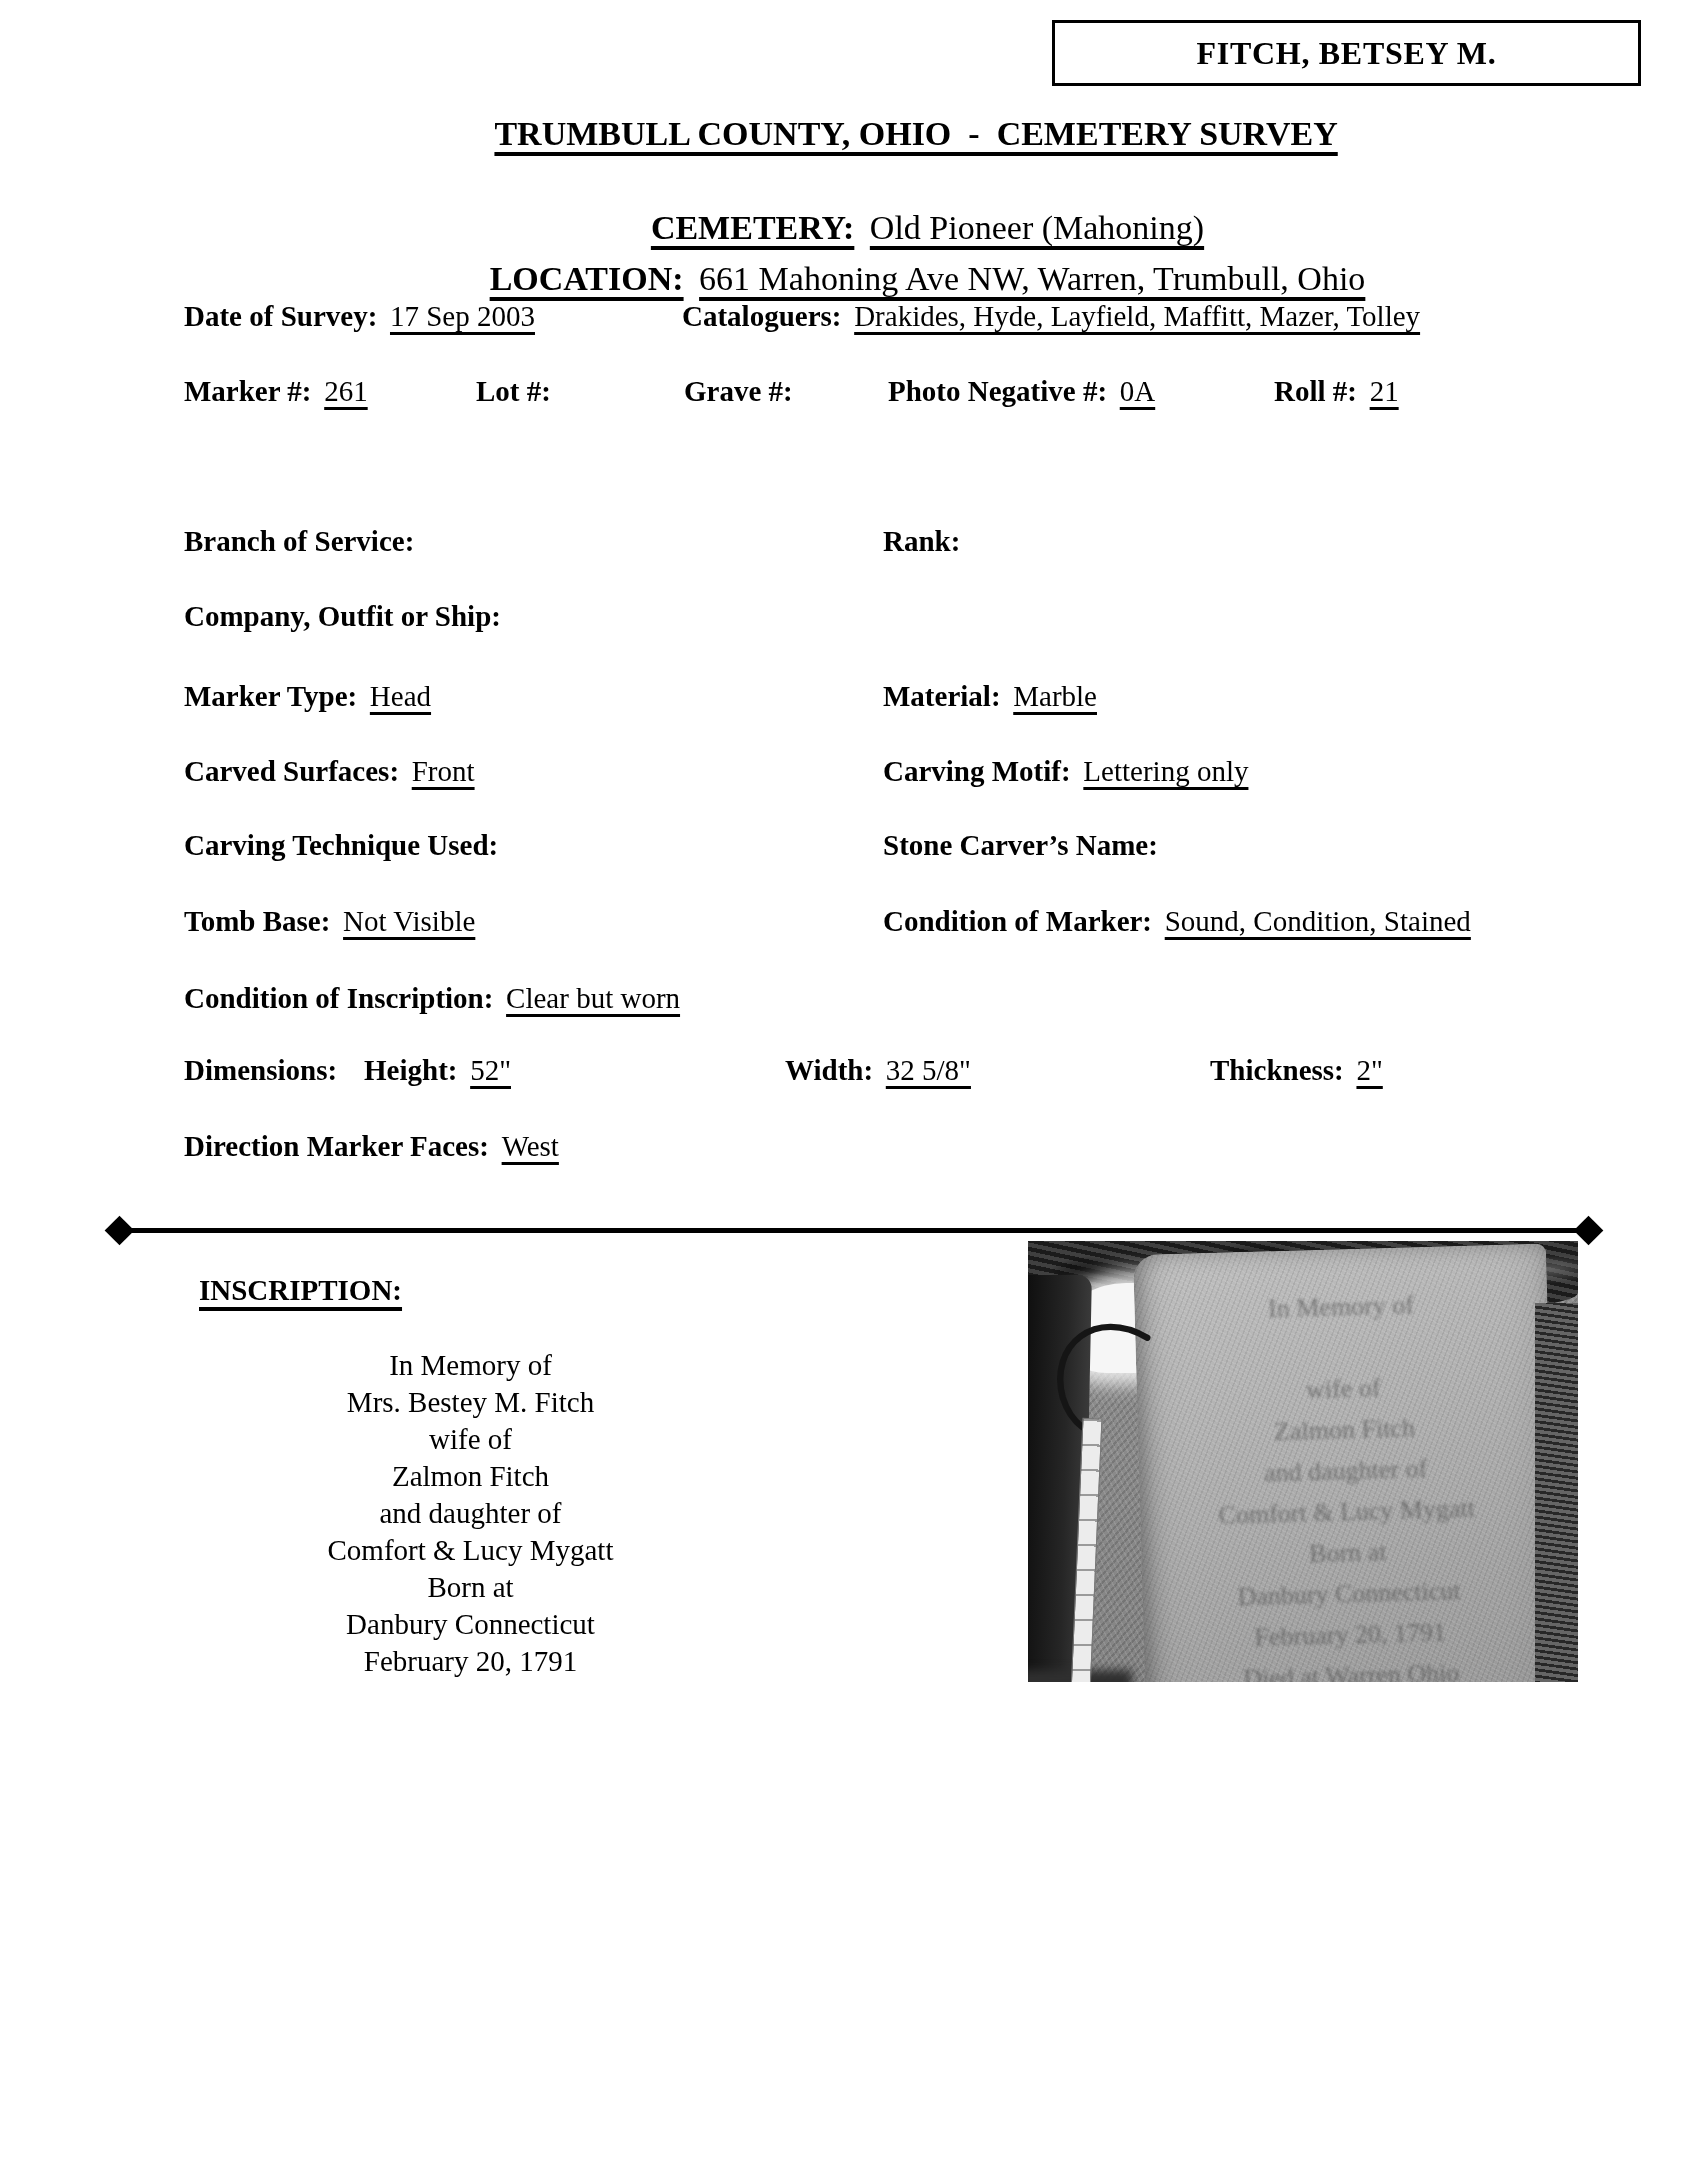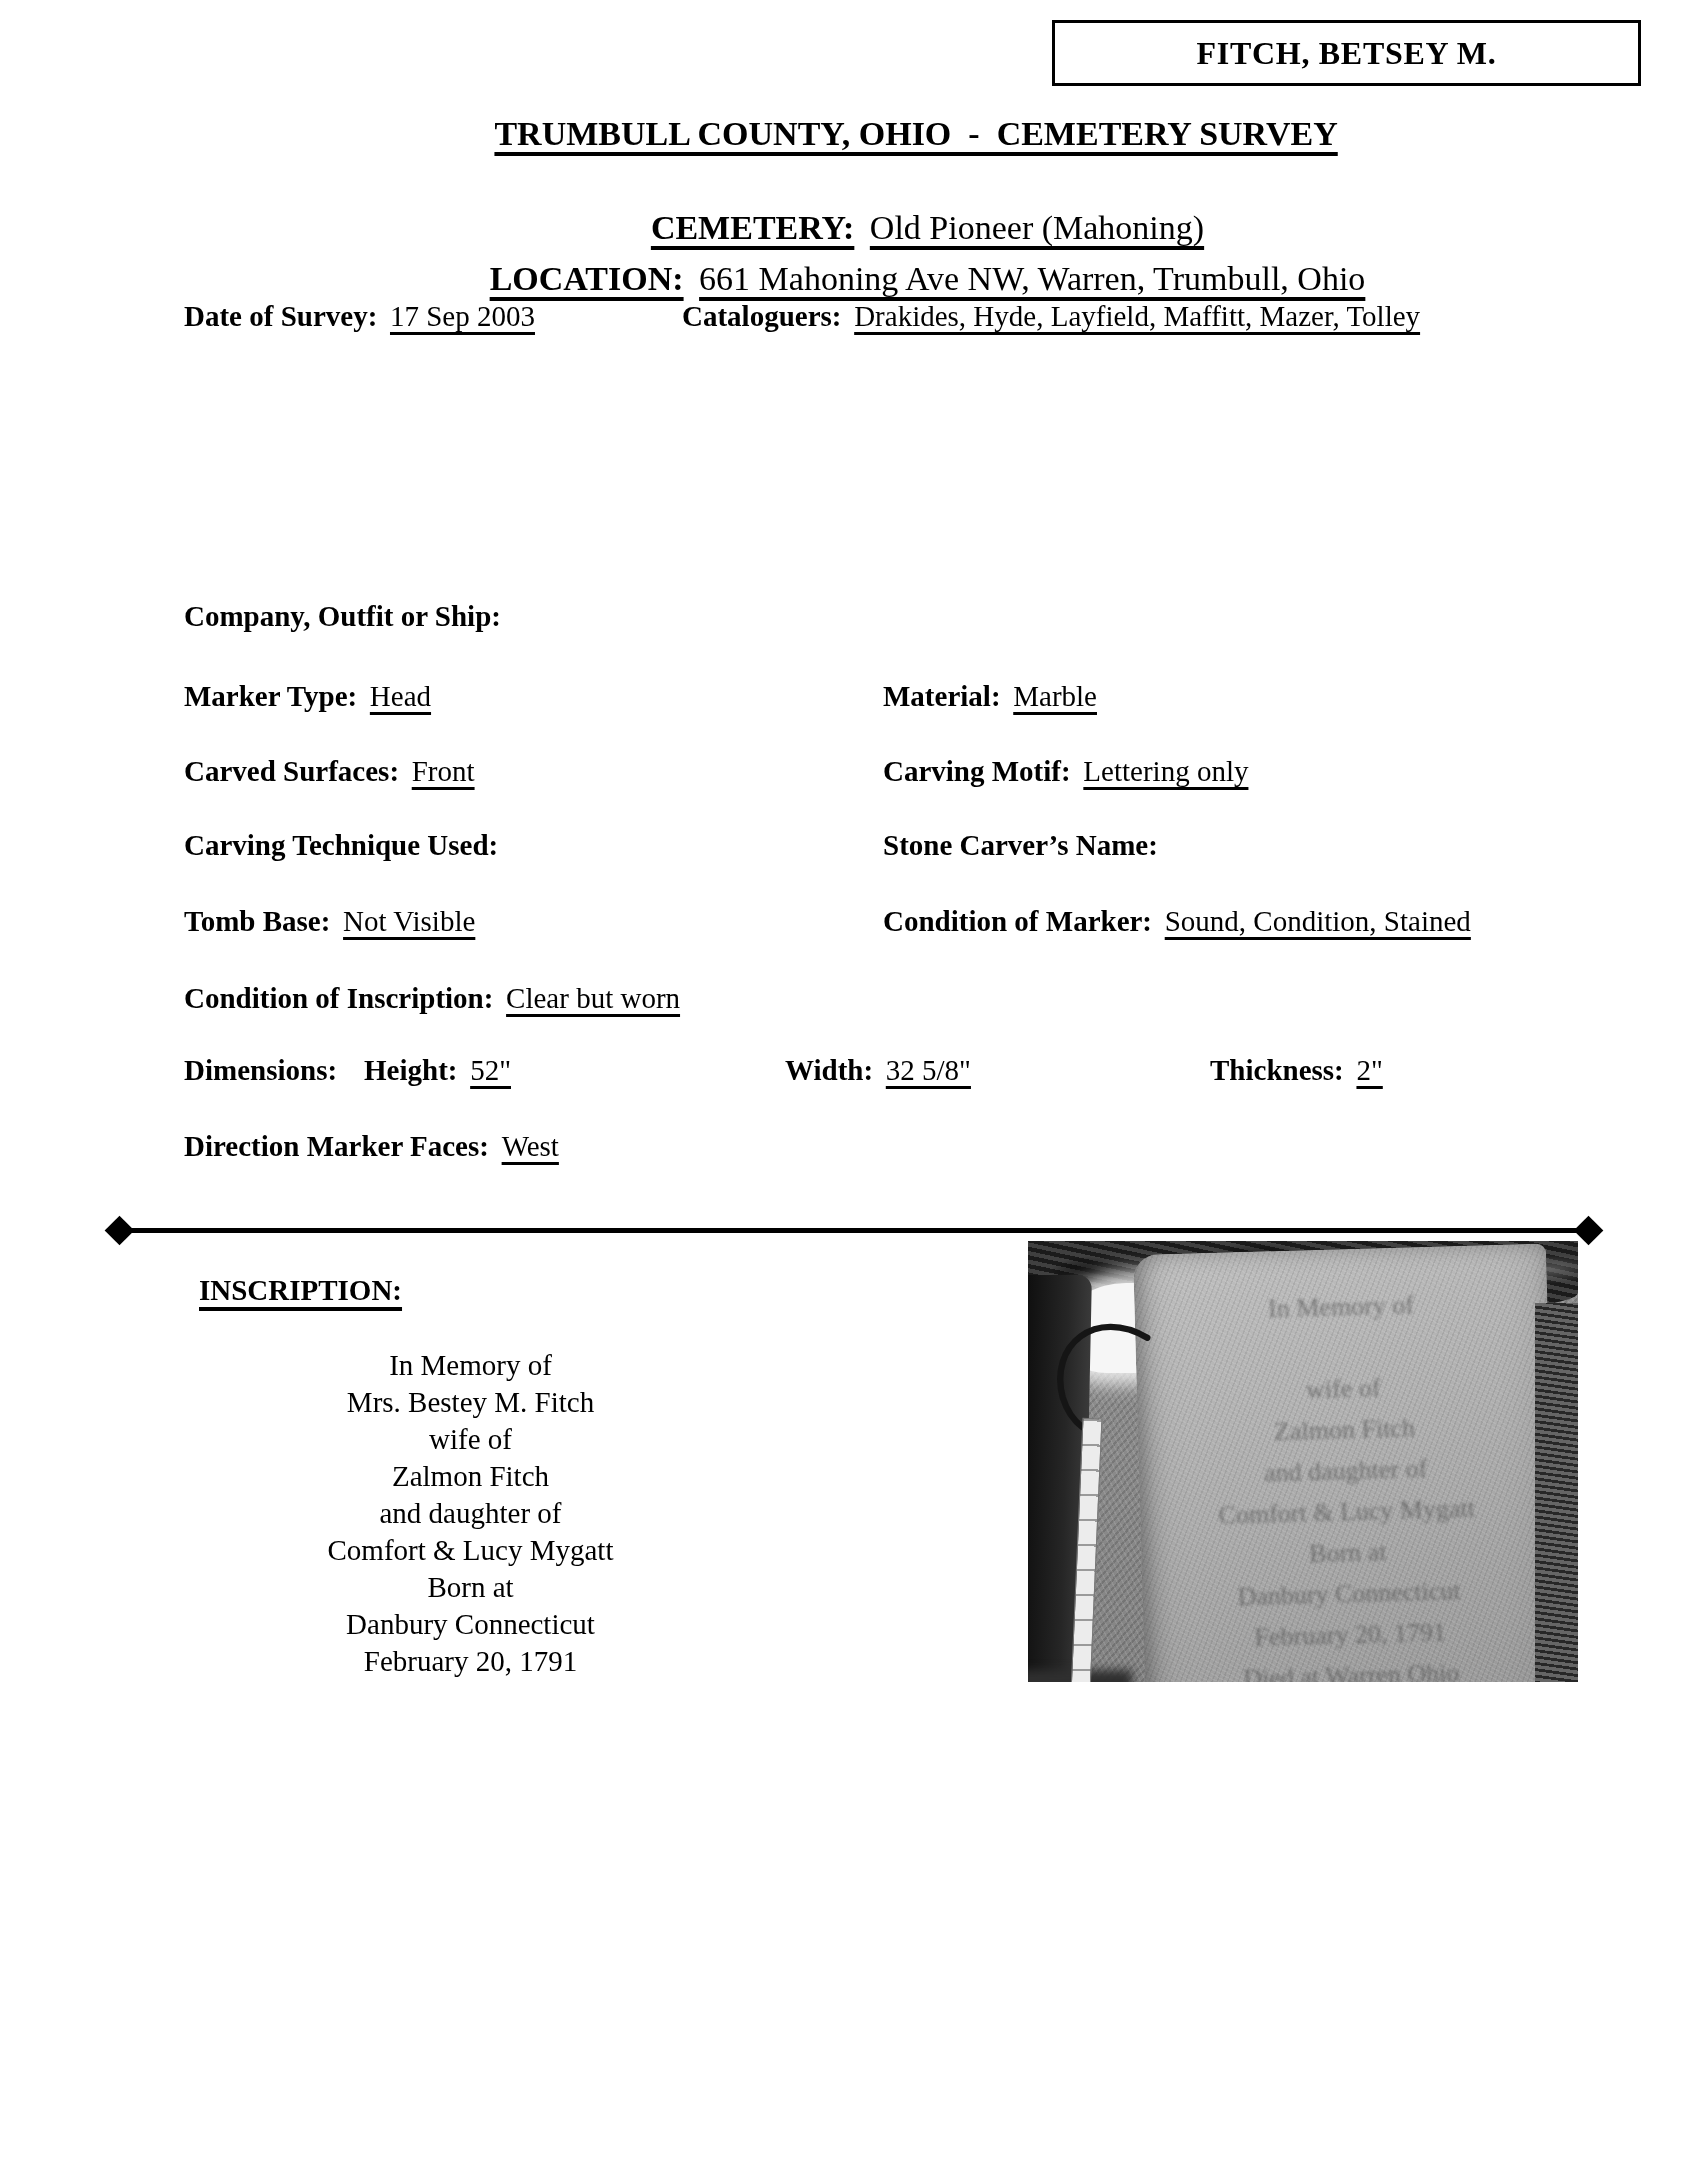--- a/index.html
+++ b/index.html
@@ -112,22 +112,33 @@
 
   <div class="center-col hdr-line" style="top:222px">
     <span class="u"><span class="lbl">LOCATION:</span><span class="gap">661 Mahoning Ave NW, Warren, Trumbull, Ohio</span></span>
   </div>
 
   <div class="row" style="top:300px">
     <span class="lbl">Date of Survey:</span><span class="val">17 Sep 2003</span>
     <span class="abs" style="left:498px"><span class="lbl">Cataloguers:</span><span class="val">Drakides, Hyde, Layfield, Maffitt, Mazer, Tolley</span></span>
   </div>
 
-
-
+  <div class="row" style="top:375px">
+    <span class="lbl">Marker #:</span><span class="val">261</span>
+    <span class="abs" style="left:292px"><span class="lbl">Lot #:</span></span>
+    <span class="abs" style="left:500px"><span class="lbl">Grave #:</span></span>
+    <span class="abs" style="left:704px"><span class="lbl">Photo Negative #:</span><span class="val">0A</span></span>
+    <span class="abs" style="left:1090px"><span class="lbl">Roll #:</span><span class="val">21</span></span>
+  </div>
+
+
+  <div class="row" style="top:525px">
+    <span class="lbl">Branch of Service:</span>
+    <span class="abs" style="left:699px"><span class="lbl">Rank:</span></span>
+  </div>
 
   <div class="row" style="top:600px">
     <span class="lbl">Company, Outfit or Ship:</span>
   </div>
 
   <div class="row" style="top:755px">
     <span class="lbl">Carved Surfaces:</span><span class="val">Front</span>
     <span class="abs" style="left:699px"><span class="lbl">Carving Motif:</span><span class="val">Lettering only</span></span>
   </div>
 

